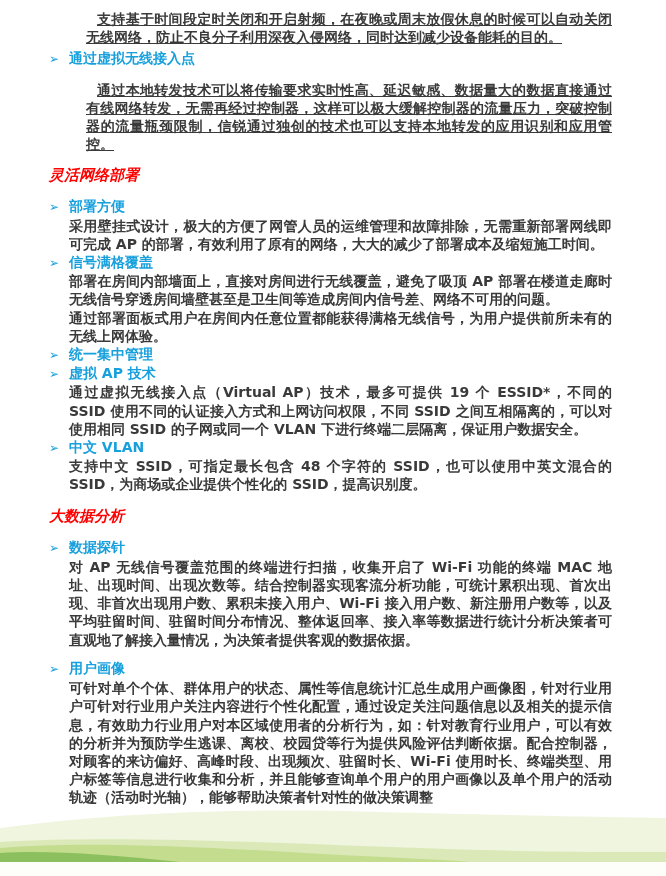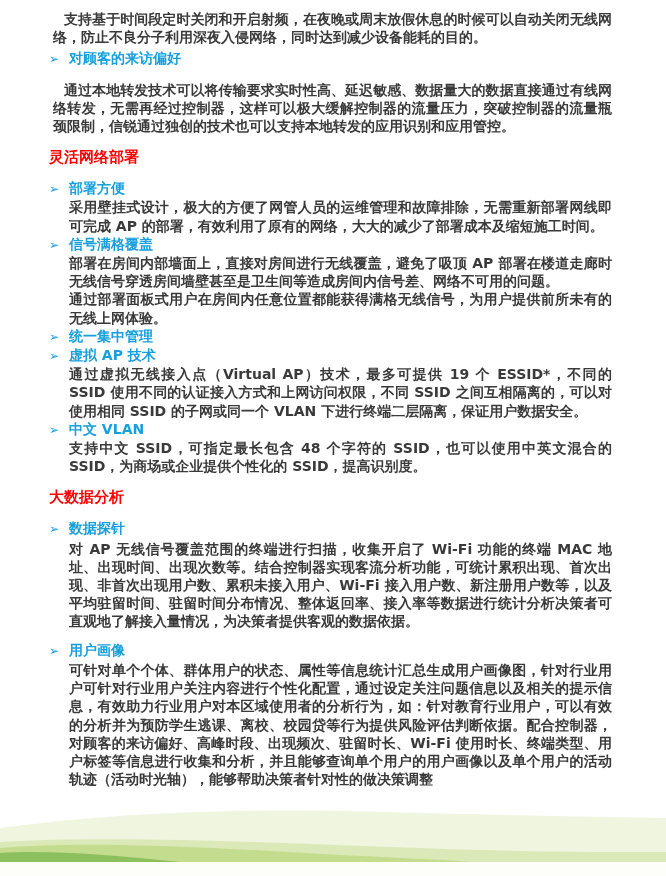--- a/index.html
+++ b/index.html
@@ -15,25 +15,26 @@
     position:absolute;top:10px;left:0;right:0;
     color:#3a3a3a;
     font-size:14px;line-height:18.2px;
     font-weight:600;
   }
   .para{
     margin:0 54px 0 69px;
     text-align:justify;
     text-justify:inter-ideograph;
   }
-  .para.indent{margin-left:53px;text-indent:11px;}
+  .para.indent{margin-left:86px;text-indent:11px;text-decoration:underline;}
   .section-title{
     font-size:15px;line-height:19px;
     color:#fe0000;font-weight:bold;
     margin:13px 54px 12px 49px;
+    font-style:italic;
   }
   .section{margin:0;}
   .sec-0{margin-top:3px;}
   .item-title{
     font-size:14px;line-height:18.2px;
     color:#18a0dd;font-weight:bold;
     margin:0 54px 0 49px;
     display:flex;align-items:baseline;
   }
   .bullet{
@@ -60,21 +61,21 @@
 
   <div class="content">
     <p class="para indent">支持基于时间段定时关闭和开启射频，在夜晚或周末放假休息的时候可以自动关闭无线网络，防止不良分子利用深夜入侵网络，同时达到减少设备能耗的目的。</p>
     <div id="sections">
         <section class="section sec-0">
 
     <div class="items">
             <div class="item">
     <h3 class="item-title">
       <span class="bullet">➢</span>
-      <span class="item-title-text">对顾客的来访偏好</span>
+      <span class="item-title-text">通过虚拟无线接入点</span>
     </h3>
   <p class="para indent">通过本地转发技术可以将传输要求实时性高、延迟敏感、数据量大的数据直接通过有线网络转发，无需再经过控制器，这样可以极大缓解控制器的流量压力，突破控制器的流量瓶颈限制，信锐通过独创的技术也可以支持本地转发的应用识别和应用管控。</p>
             </div>
           </div>
   </section>
         <section class="section sec-1">
     <h2 class="section-title">灵活网络部署</h2>
     <div class="items">
             <div class="item">
     <h3 class="item-title">

